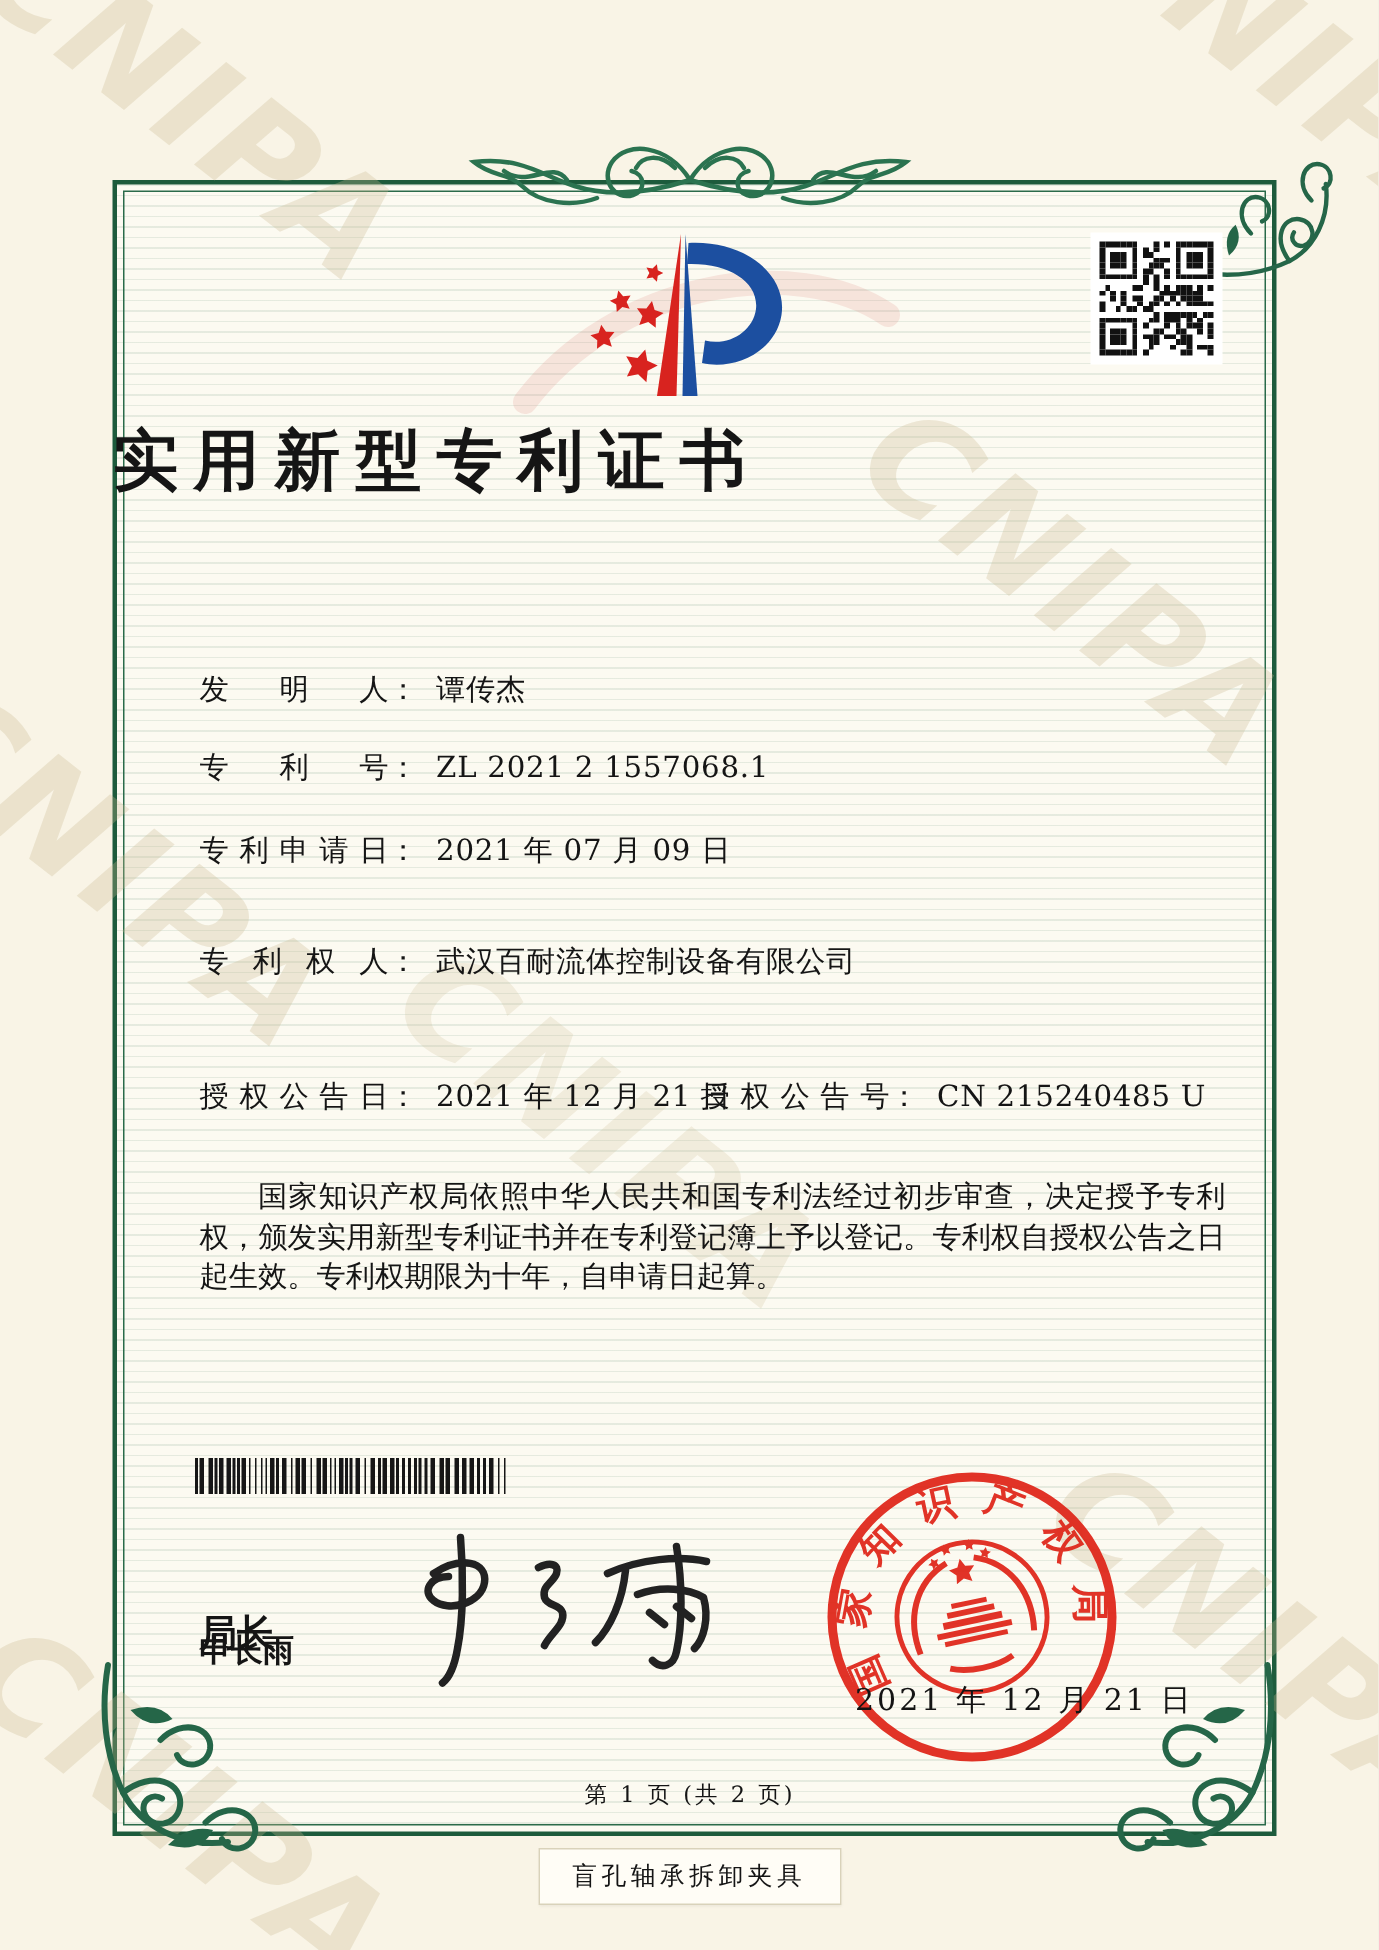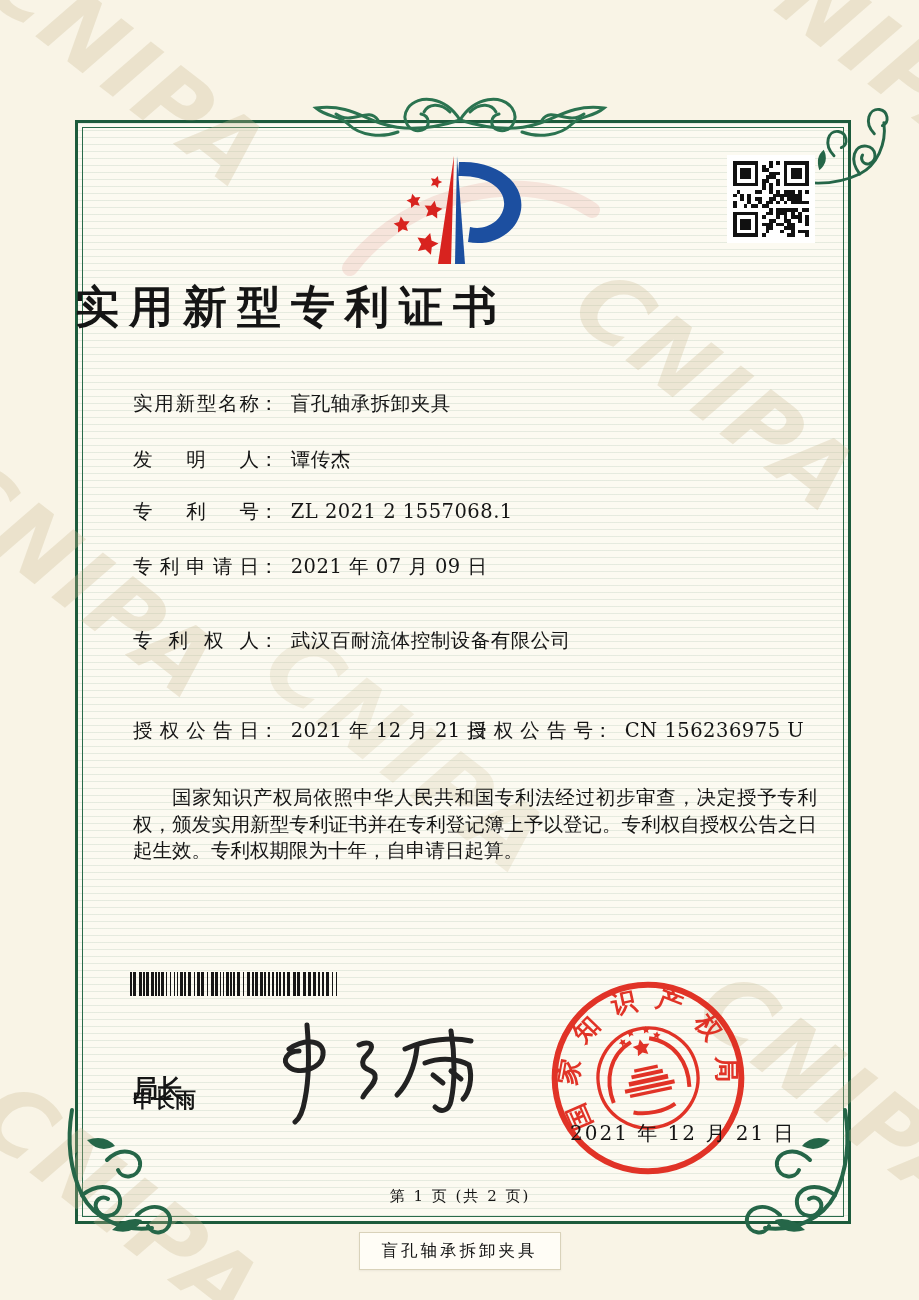--- a/index.html
+++ b/index.html
@@ -588,24 +588,20 @@
         <div class="on"></div>
         <div></div>
         <div></div>
         <div></div>
         <div class="on"></div>
       </div>
   </div>
 
   <div class="title">实用新型专利证书</div>
 
-  <div class="frow" style="top:390px">
-    <span class="flabel">实用新型名称</span><span class="fcolon">：</span>
-    <span class="fvalue">盲孔轴承拆卸夹具</span>
-  </div>
   <div class="frow" style="top:446px">
     <span class="flabel">发明人</span><span class="fcolon">：</span>
     <span class="fvalue">谭传杰</span>
   </div>
   <div class="frow" style="top:498px">
     <span class="flabel">专利号</span><span class="fcolon">：</span>
     <span class="fvalue">ZL 2021 2 1557068.1</span>
   </div>
   <div class="frow" style="top:553px">
     <span class="flabel">专利申请日</span><span class="fcolon">：</span>
@@ -615,21 +611,21 @@
     <span class="flabel">专利权人</span><span class="fcolon">：</span>
     <span class="fvalue">武汉百耐流体控制设备有限公司</span>
   </div>
   <div class="frow" style="top:717px">
     <span>
       <span class="flabel">授权公告日</span><span class="fcolon">：</span>
       <span class="fvalue">2021 年 12 月 21 日</span>
     </span>
     <span class="grant-right">
       <span class="flabel">授权公告号</span><span class="fcolon">：</span>
-      <span class="fvalue">CN 156236975 U</span>
+      <span class="fvalue">CN 215240485 U</span>
     </span>
   </div>
 
   <div class="body-text">
     <p>国家知识产权局依照中华人民共和国专利法经过初步审查，决定授予专利权，颁发实用新型专利证书并在专利登记簿上予以登记。专利权自授权公告之日起生效。专利权期限为十年，自申请日起算。</p>
   </div>
 
   <div class="barcode" id="barcode">
       <i style="width: 1.5px; margin-right: 1.5px;"></i>
       <i style="width: 3px; margin-right: 2.5px;"></i>

